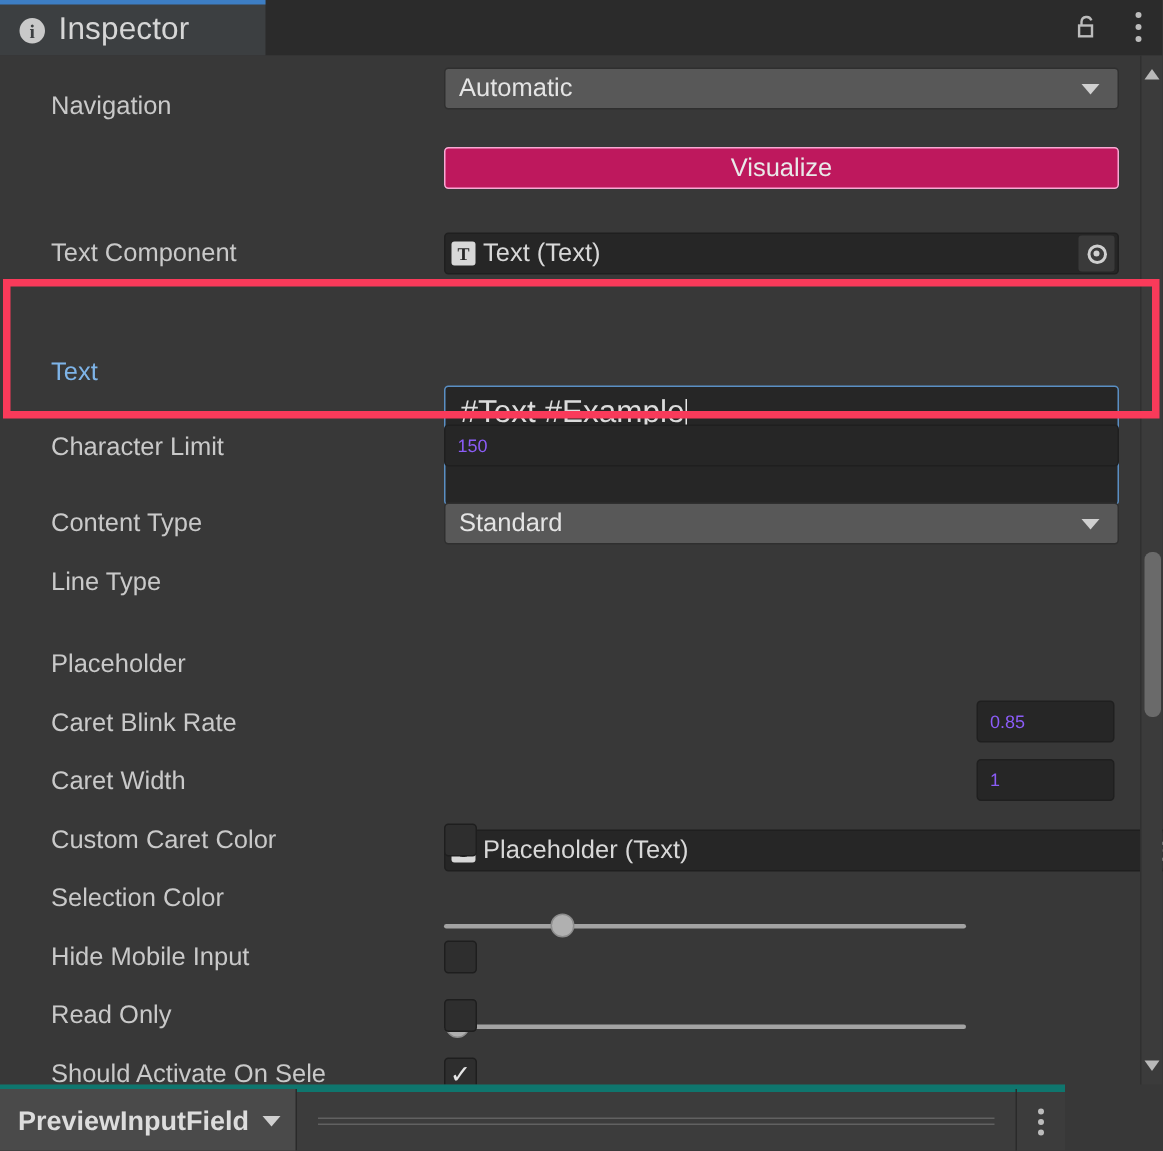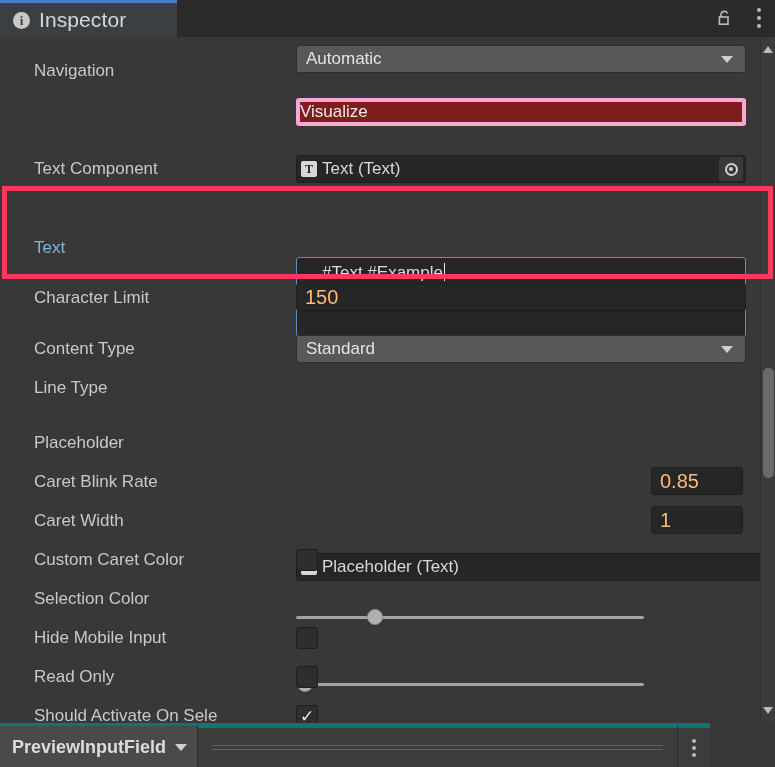--- a/index.html
+++ b/index.html
@@ -130,26 +130,27 @@
     width: 0; height: 0;
     border-left: 6px solid transparent;
     border-right: 6px solid transparent;
     border-top: 7px solid #d0d0d0;
     margin-right: 6px;
   }
 
   
   .btn {
     height: 28px;
-    background: #7f1d1d;
-    border: 4px solid #f9a8d4;
+    background: #be185d;
+    border: 1px solid #f9a8d4;
     border-radius: 3px;
     box-sizing: border-box;
     display: flex;
     align-items: center;
+    justify-content: center;
     font-size: 17px;
     color: #e9e9e9;
   }
 
   
   .objfield {
     height: 28px;
     background: #262626;
     border: 1px solid #1f1f1f;
     border-radius: 3px;
@@ -204,32 +205,32 @@
   
   .input {
     height: 28px;
     background: #262626;
     border: 1px solid #1f1f1f;
     border-radius: 3px;
     box-sizing: border-box;
     display: flex;
     align-items: center;
     padding-left: 8px;
-    font-size: 20px;
-    color: #fdba74;
+    font-size: 12px;
+    color: #8b5cf6;
   }
 
   
   .textarea {
     background: #262626;
     border: 1px solid #5a8fc4;
     border-radius: 3px;
     box-sizing: border-box;
-    padding: 5px 0 0 25px;
-    font-size: 17px;
+    padding: 5px 0 0 10px;
+    font-size: 21px;
     color: #dcdcdc;
     position: relative;
   }
   .textarea .caret {
     display: inline-block;
     width: 1px;
     height: 18px;
     background: #e8e8e8;
     vertical-align: -3px;
     margin-left: 1px;

